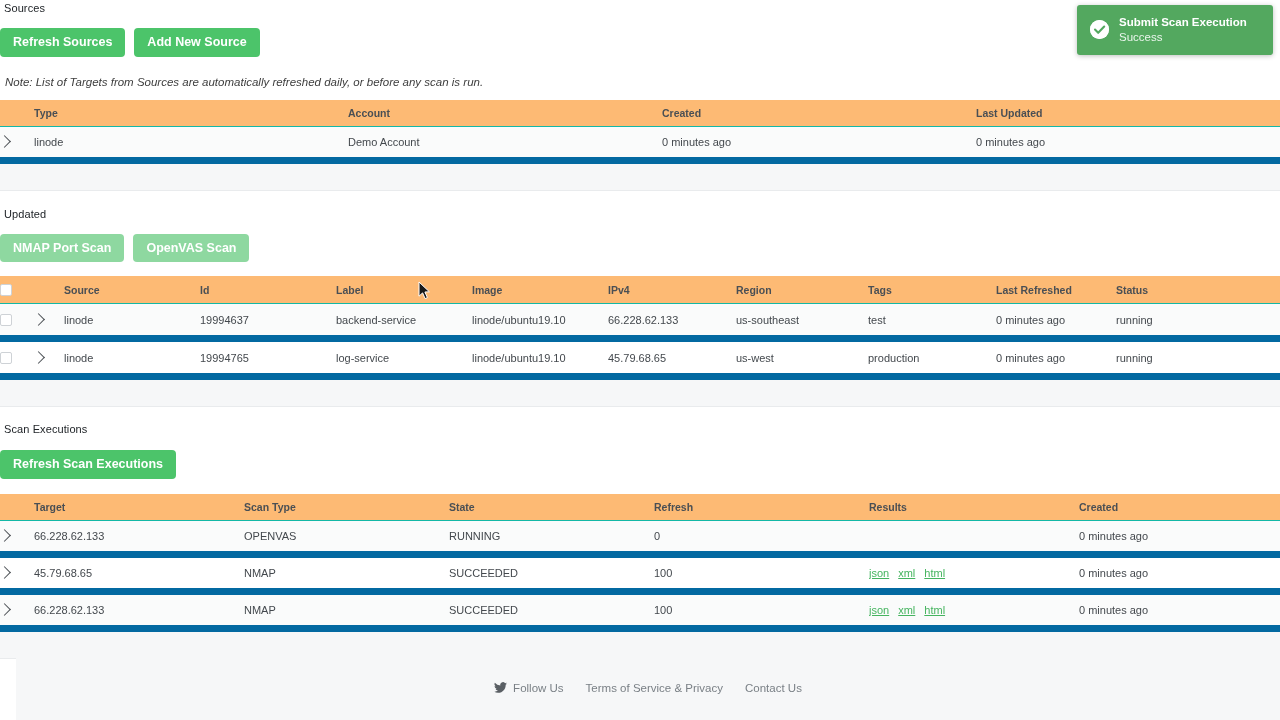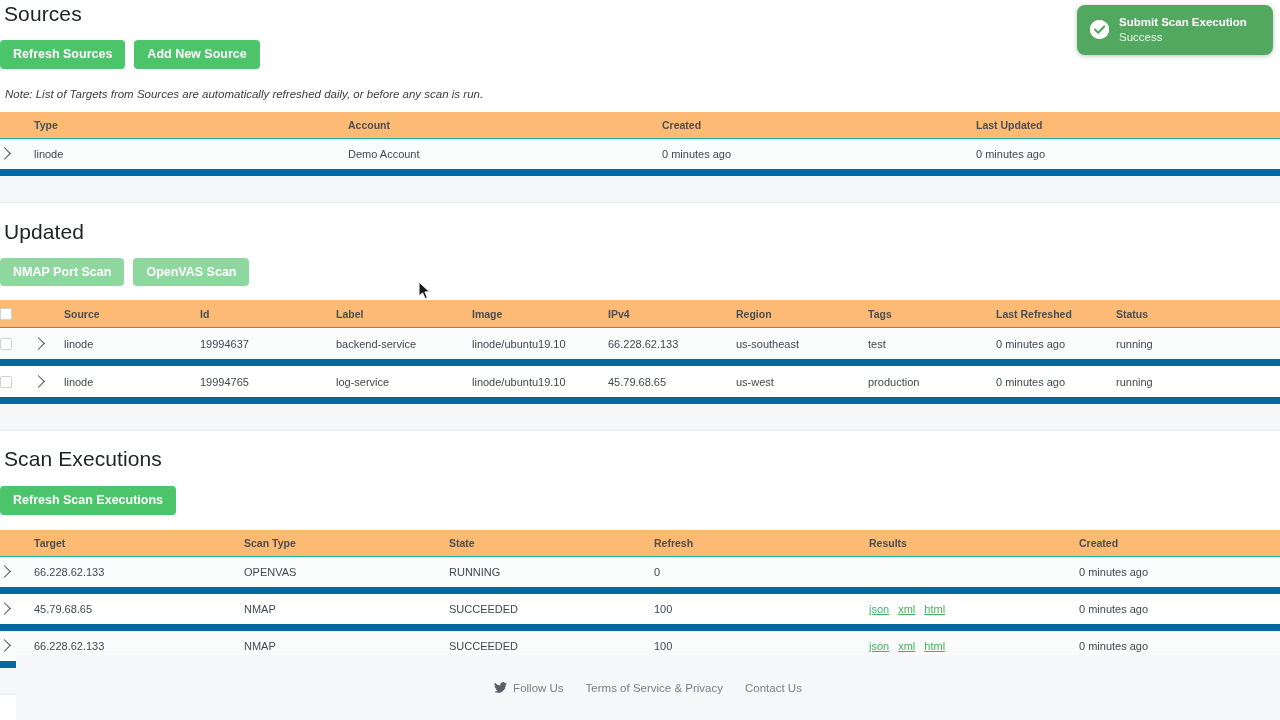--- a/index.html
+++ b/index.html
@@ -8,21 +8,21 @@
     width: 1280px; height: 720px;
     background: #ffffff;
     font-family: "Liberation Sans", sans-serif;
     color: #212529;
     overflow: hidden;
   }
   .page { position: relative; width: 1280px; height: 720px; }
 
   
   .section-title {
-    font-size: 21px;
+    font-size: 11px;
     font-weight: 400;
     color: #212529;
     margin: 0;
     padding: 0 0 0 4px;
     letter-spacing: .1px;
   }
   .note {
     font-size: 11.5px;
     font-style: italic;
     color: #3d3d3d;
@@ -102,21 +102,21 @@
     cursor: pointer;
   }
   .rlinks { display: inline-block; }
 
   
   .toast {
     position: absolute;
     top: 5px; right: 7px;
     width: 196px;
     background: #53a85f;
-    border-radius: 8px;
+    border-radius: 3px;
     box-shadow: 0 1px 5px rgba(0,0,0,.25);
     display: flex;
     align-items: center;
     gap: 10px;
     padding: 10px 12px 11px 13px;
   }
   .toast-icon {
     flex: 0 0 auto;
     width: 19px; height: 19px;
     border-radius: 50%;

